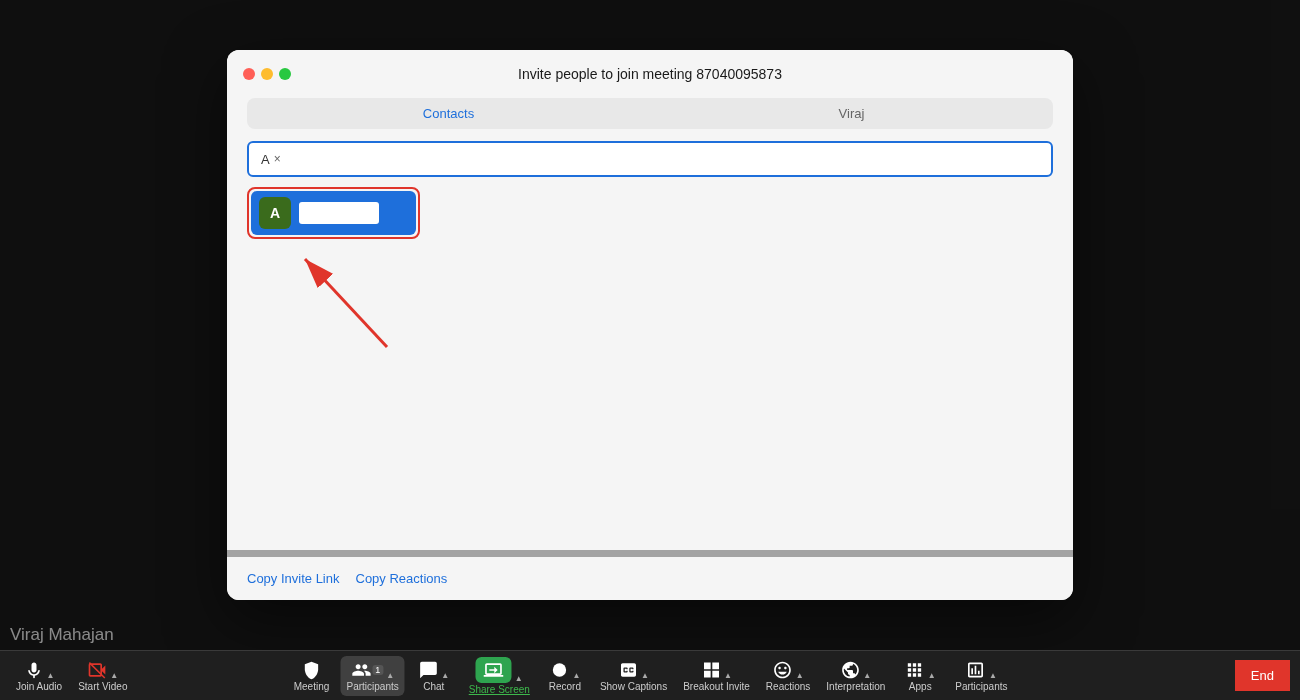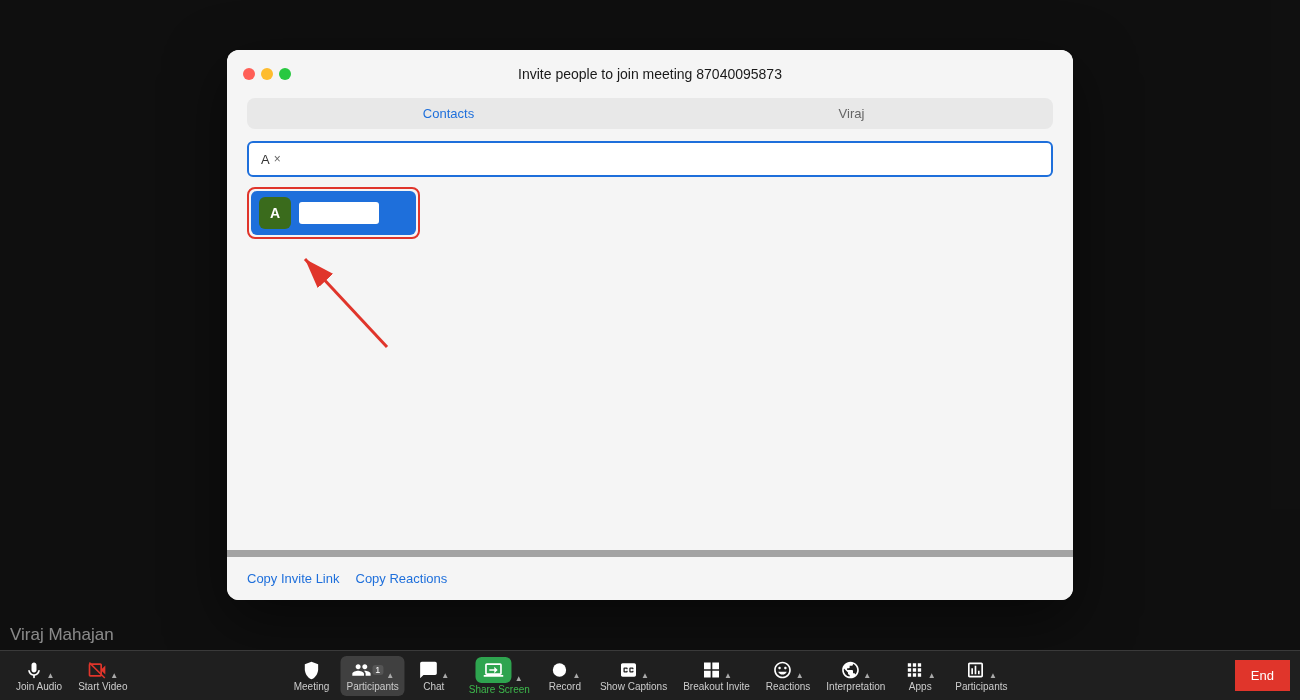--- a/index.html
+++ b/index.html
@@ -79,21 +79,21 @@
       padding: 3px 8px;
     }
 
     .tool-label {
       font-size: 10px;
       color: #cccccc;
       margin-top: 1px;
       white-space: nowrap;
     }
 
-    .tool-label.green { color: #3db84c; }
+    .tool-label.green { color: #3db84c; text-decoration: underline; }
 
     .tool-arrow {
       font-size: 8px;
       color: #aaaaaa;
       margin-left: 2px;
     }
 
     .tool-with-arrow {
       display: flex;
       align-items: flex-end;

